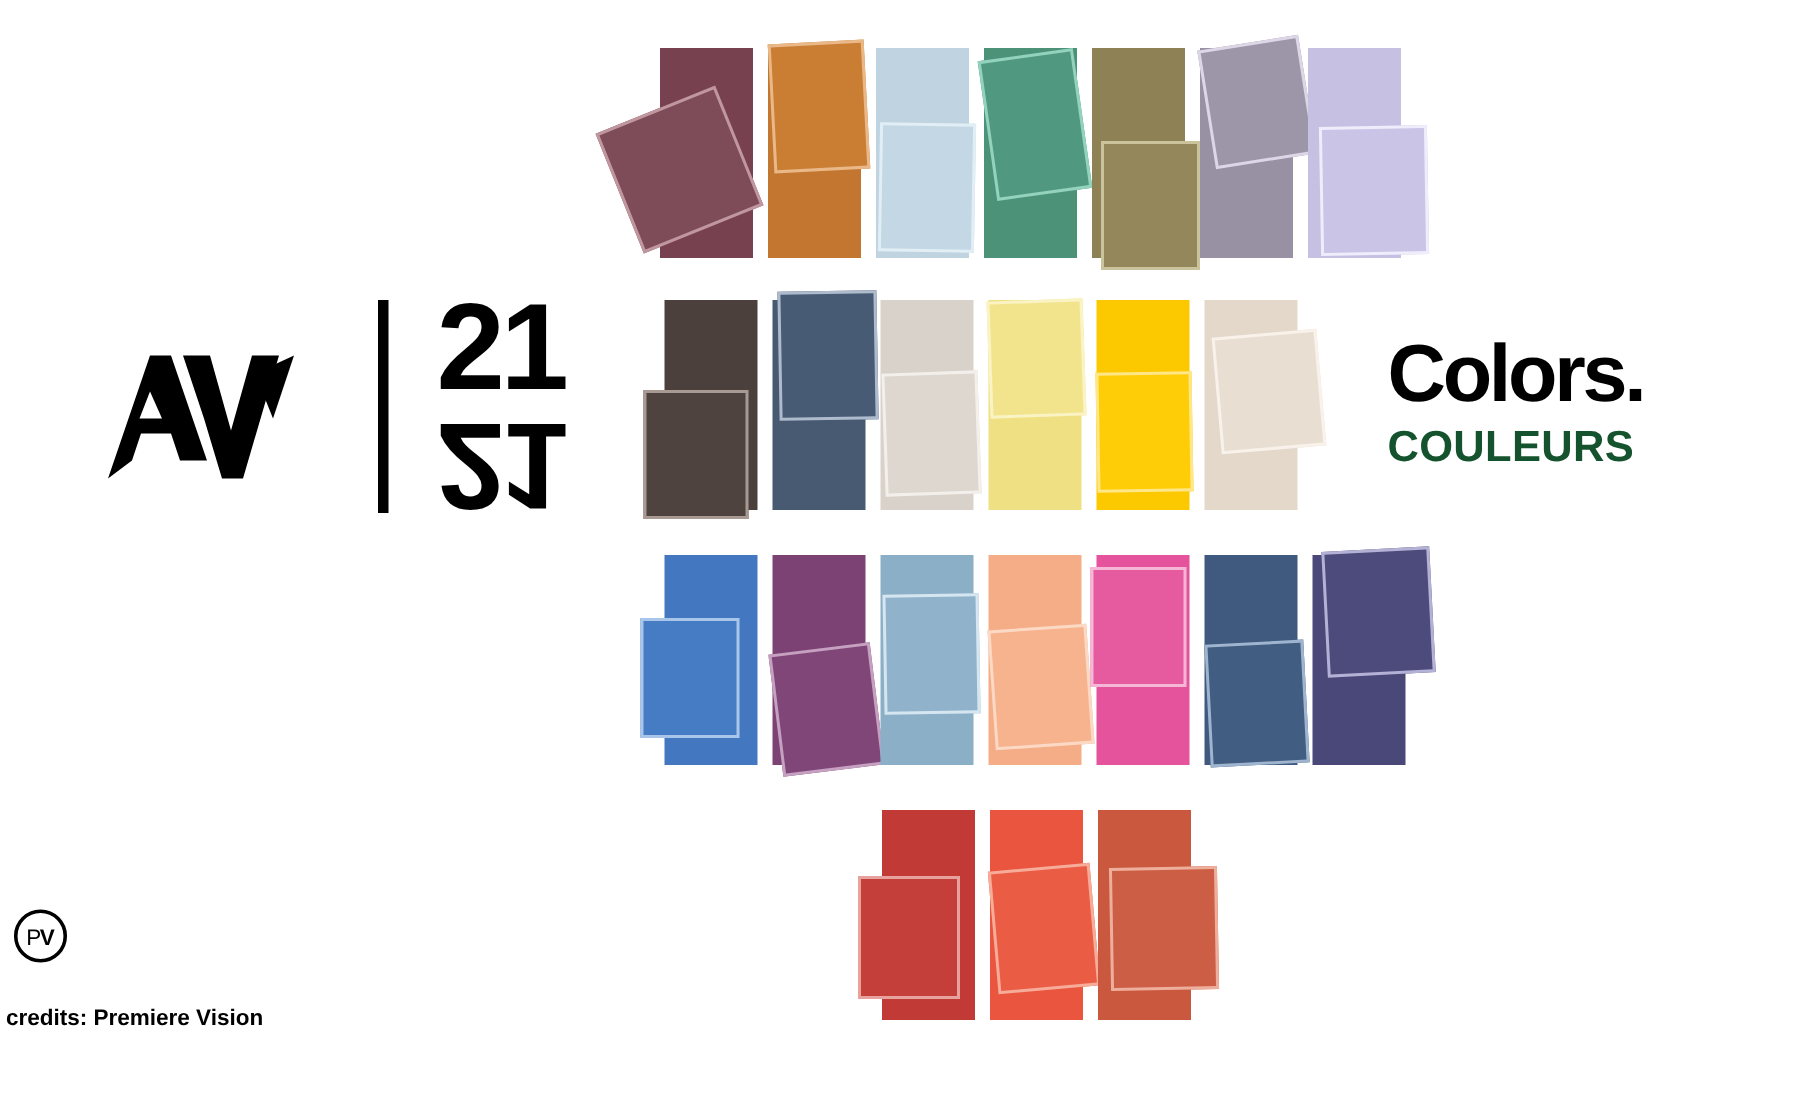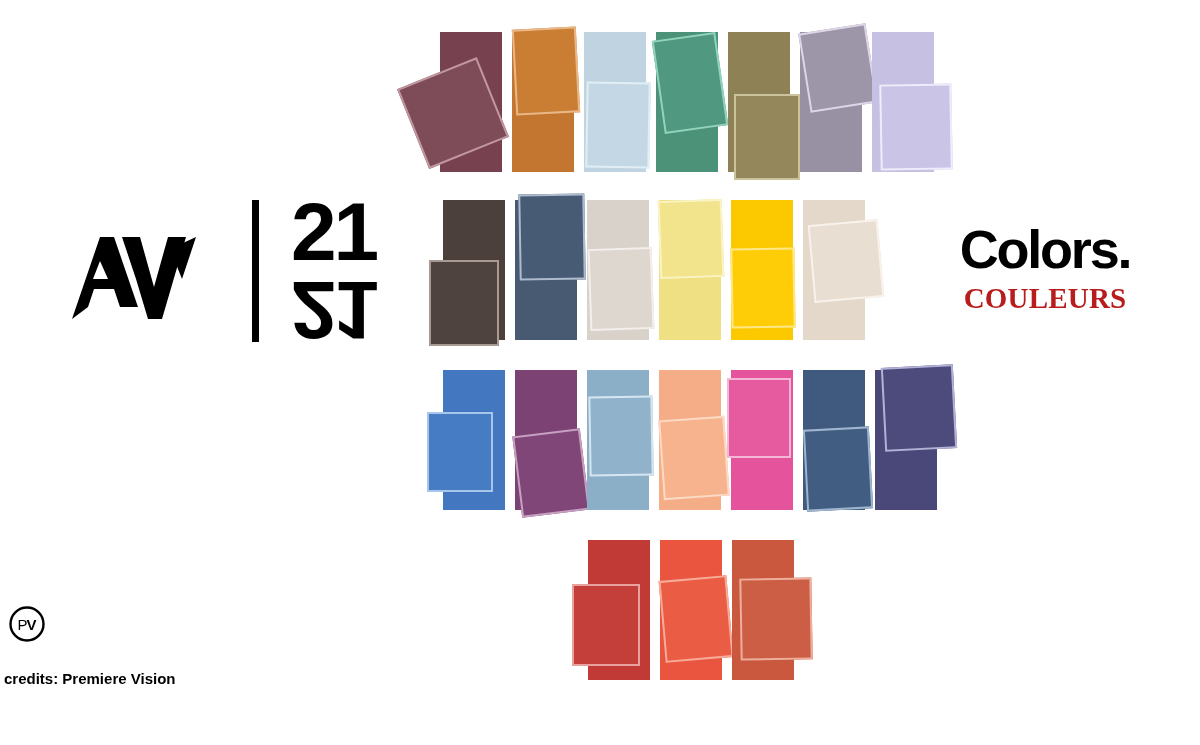--- a/index.html
+++ b/index.html
@@ -16,21 +16,20 @@
     overflow: hidden;
     font-family: "Liberation Sans", sans-serif;
     color: #000000;
   }
 
   #stage {
     position: absolute;
     inset: 0;
     width: 1200px;
     height: 745px;
-    text-align: center;
   }
 
   
   .palette {
     position: absolute;
     left: 0;
     top: 0;
     width: 1200px;
     height: 745px;
     pointer-events: none;
@@ -105,27 +104,27 @@
   .title-main {
     font-family: "Liberation Sans", sans-serif;
     font-weight: 700;
     font-size: 54px;
     letter-spacing: -2.2px;
     line-height: 1.0;
     color: #000;
     display: block;
   }
   .title-sub {
-    font-family: Liberation Serif, serif;
+    font-family: Liberation Sans, sans-serif;
     font-weight: 700;
     font-size: 29px;
     letter-spacing: 0.2px;
     line-height: 1.0;
     margin-top: 8px;
-    color: #b91c1c;
+    color: #14532d;
     display: block;
   }
 
   
   .pv-badge {
     position: absolute;
     left: 8px;
     top: 605px;
     width: 38px;
     height: 38px;

